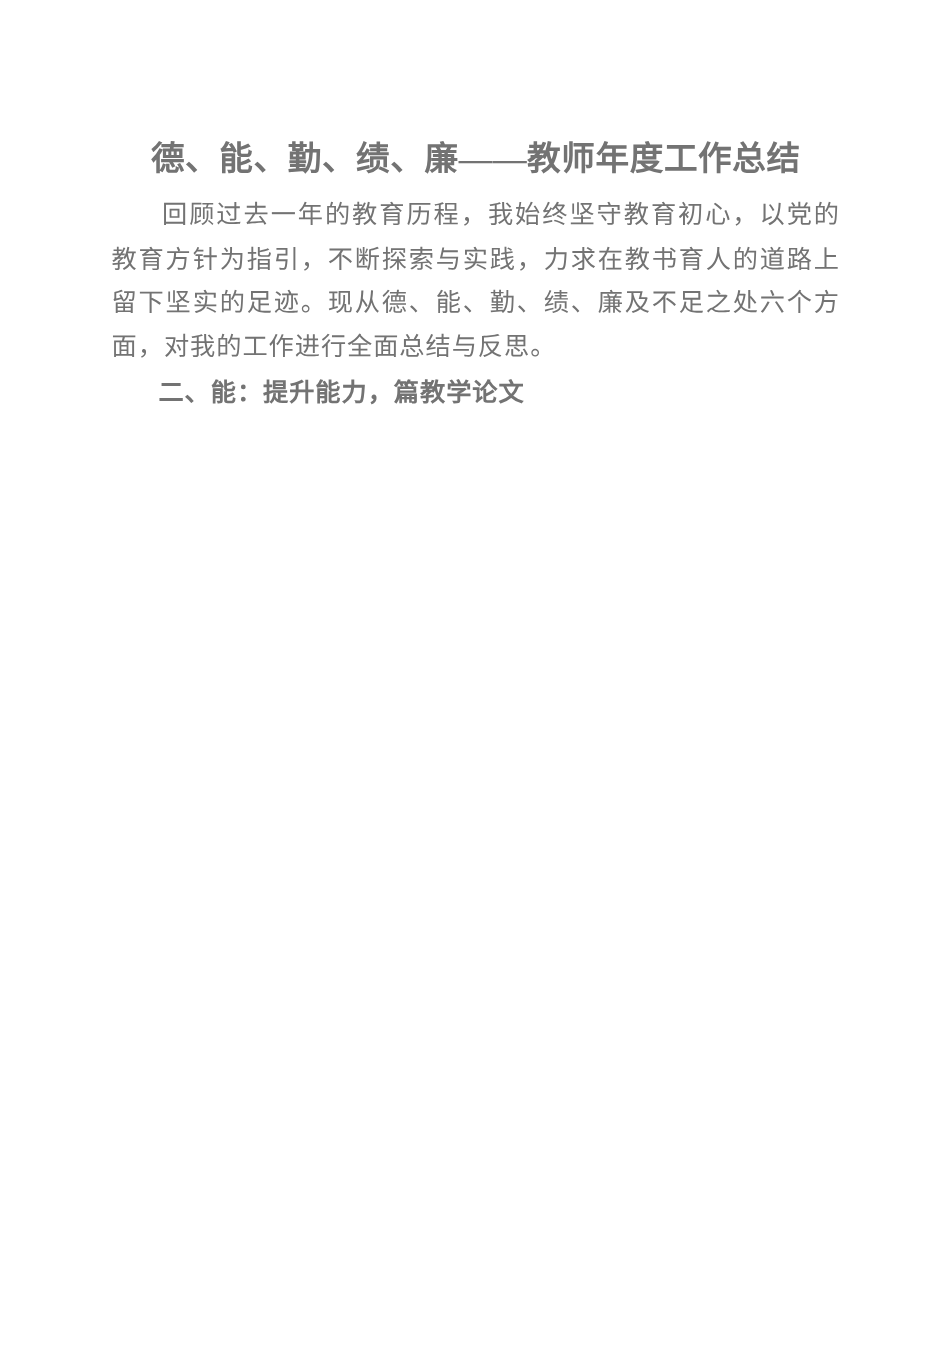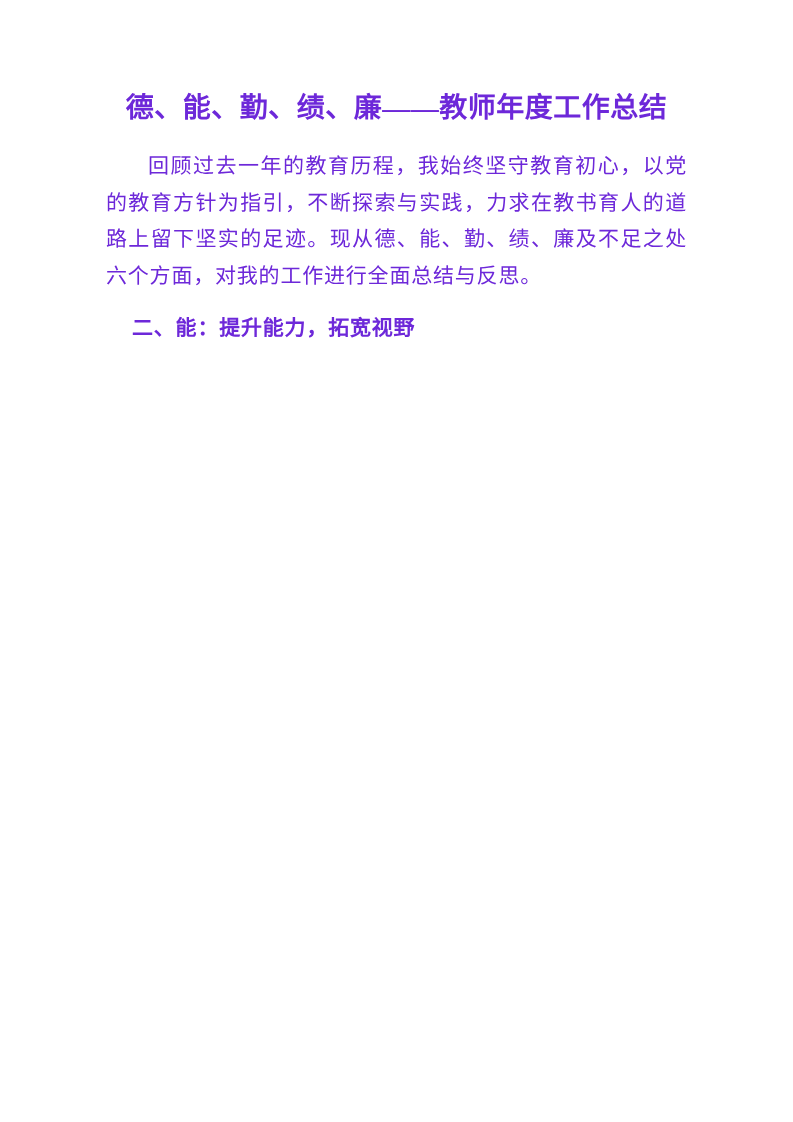--- a/index.html
+++ b/index.html
@@ -8,36 +8,36 @@
     padding: 0;
     background: #ffffff;
   }
   .doc-page {
     position: relative;
     width: 793px;
     height: 1122px;
     margin: 0 auto;
     background: #ffffff;
     box-sizing: border-box;
-    padding: 84px 90px 0 90px;
+    padding: 110px 90px 0 90px;
     overflow: hidden;
-    color: #6d28d9;
+    color: #737373;
   }
   .doc-title {
     margin: 0;
     font-family: "Liberation Serif", "DejaVu Serif", serif;
     font-size: 28px;
     font-weight: 700;
     line-height: 48px;
     text-align: center;
     letter-spacing: 0.5px;
     white-space: nowrap;
   }
   .doc-para {
-    margin: 16px;
+    margin: 3px;
     font-family: "Liberation Serif", "DejaVu Serif", serif;
     font-size: 21px;
     font-weight: 400;
     line-height: 36.5px;
     letter-spacing: 0.8px;
     text-align: justify;
     text-indent: 2em;
     word-break: break-all;
   }
   .doc-heading {
@@ -54,15 +54,15 @@
 </head>
 <body>
 
 <div class="doc-page">
   <h1 class="doc-title">德、能、勤、绩、廉——教师年度工作总结</h1>
 
   <p class="doc-para">回顾过去一年的教育历程，我始终坚守教育初心，以党的教育方针为指引，不断探索与实践，力求在教书育人的道路上留下坚实的足迹。现从德、能、勤、绩、廉及不足之处六个方面，对我的工作进行全面总结与反思。</p>
 
 
 
-  <h2 class="doc-heading">二、能：提升能力，拓宽视野</h2>
+  <h2 class="doc-heading">二、能：提升能力，篇教学论文</h2>
 
 </div>
 
 </body></html>

